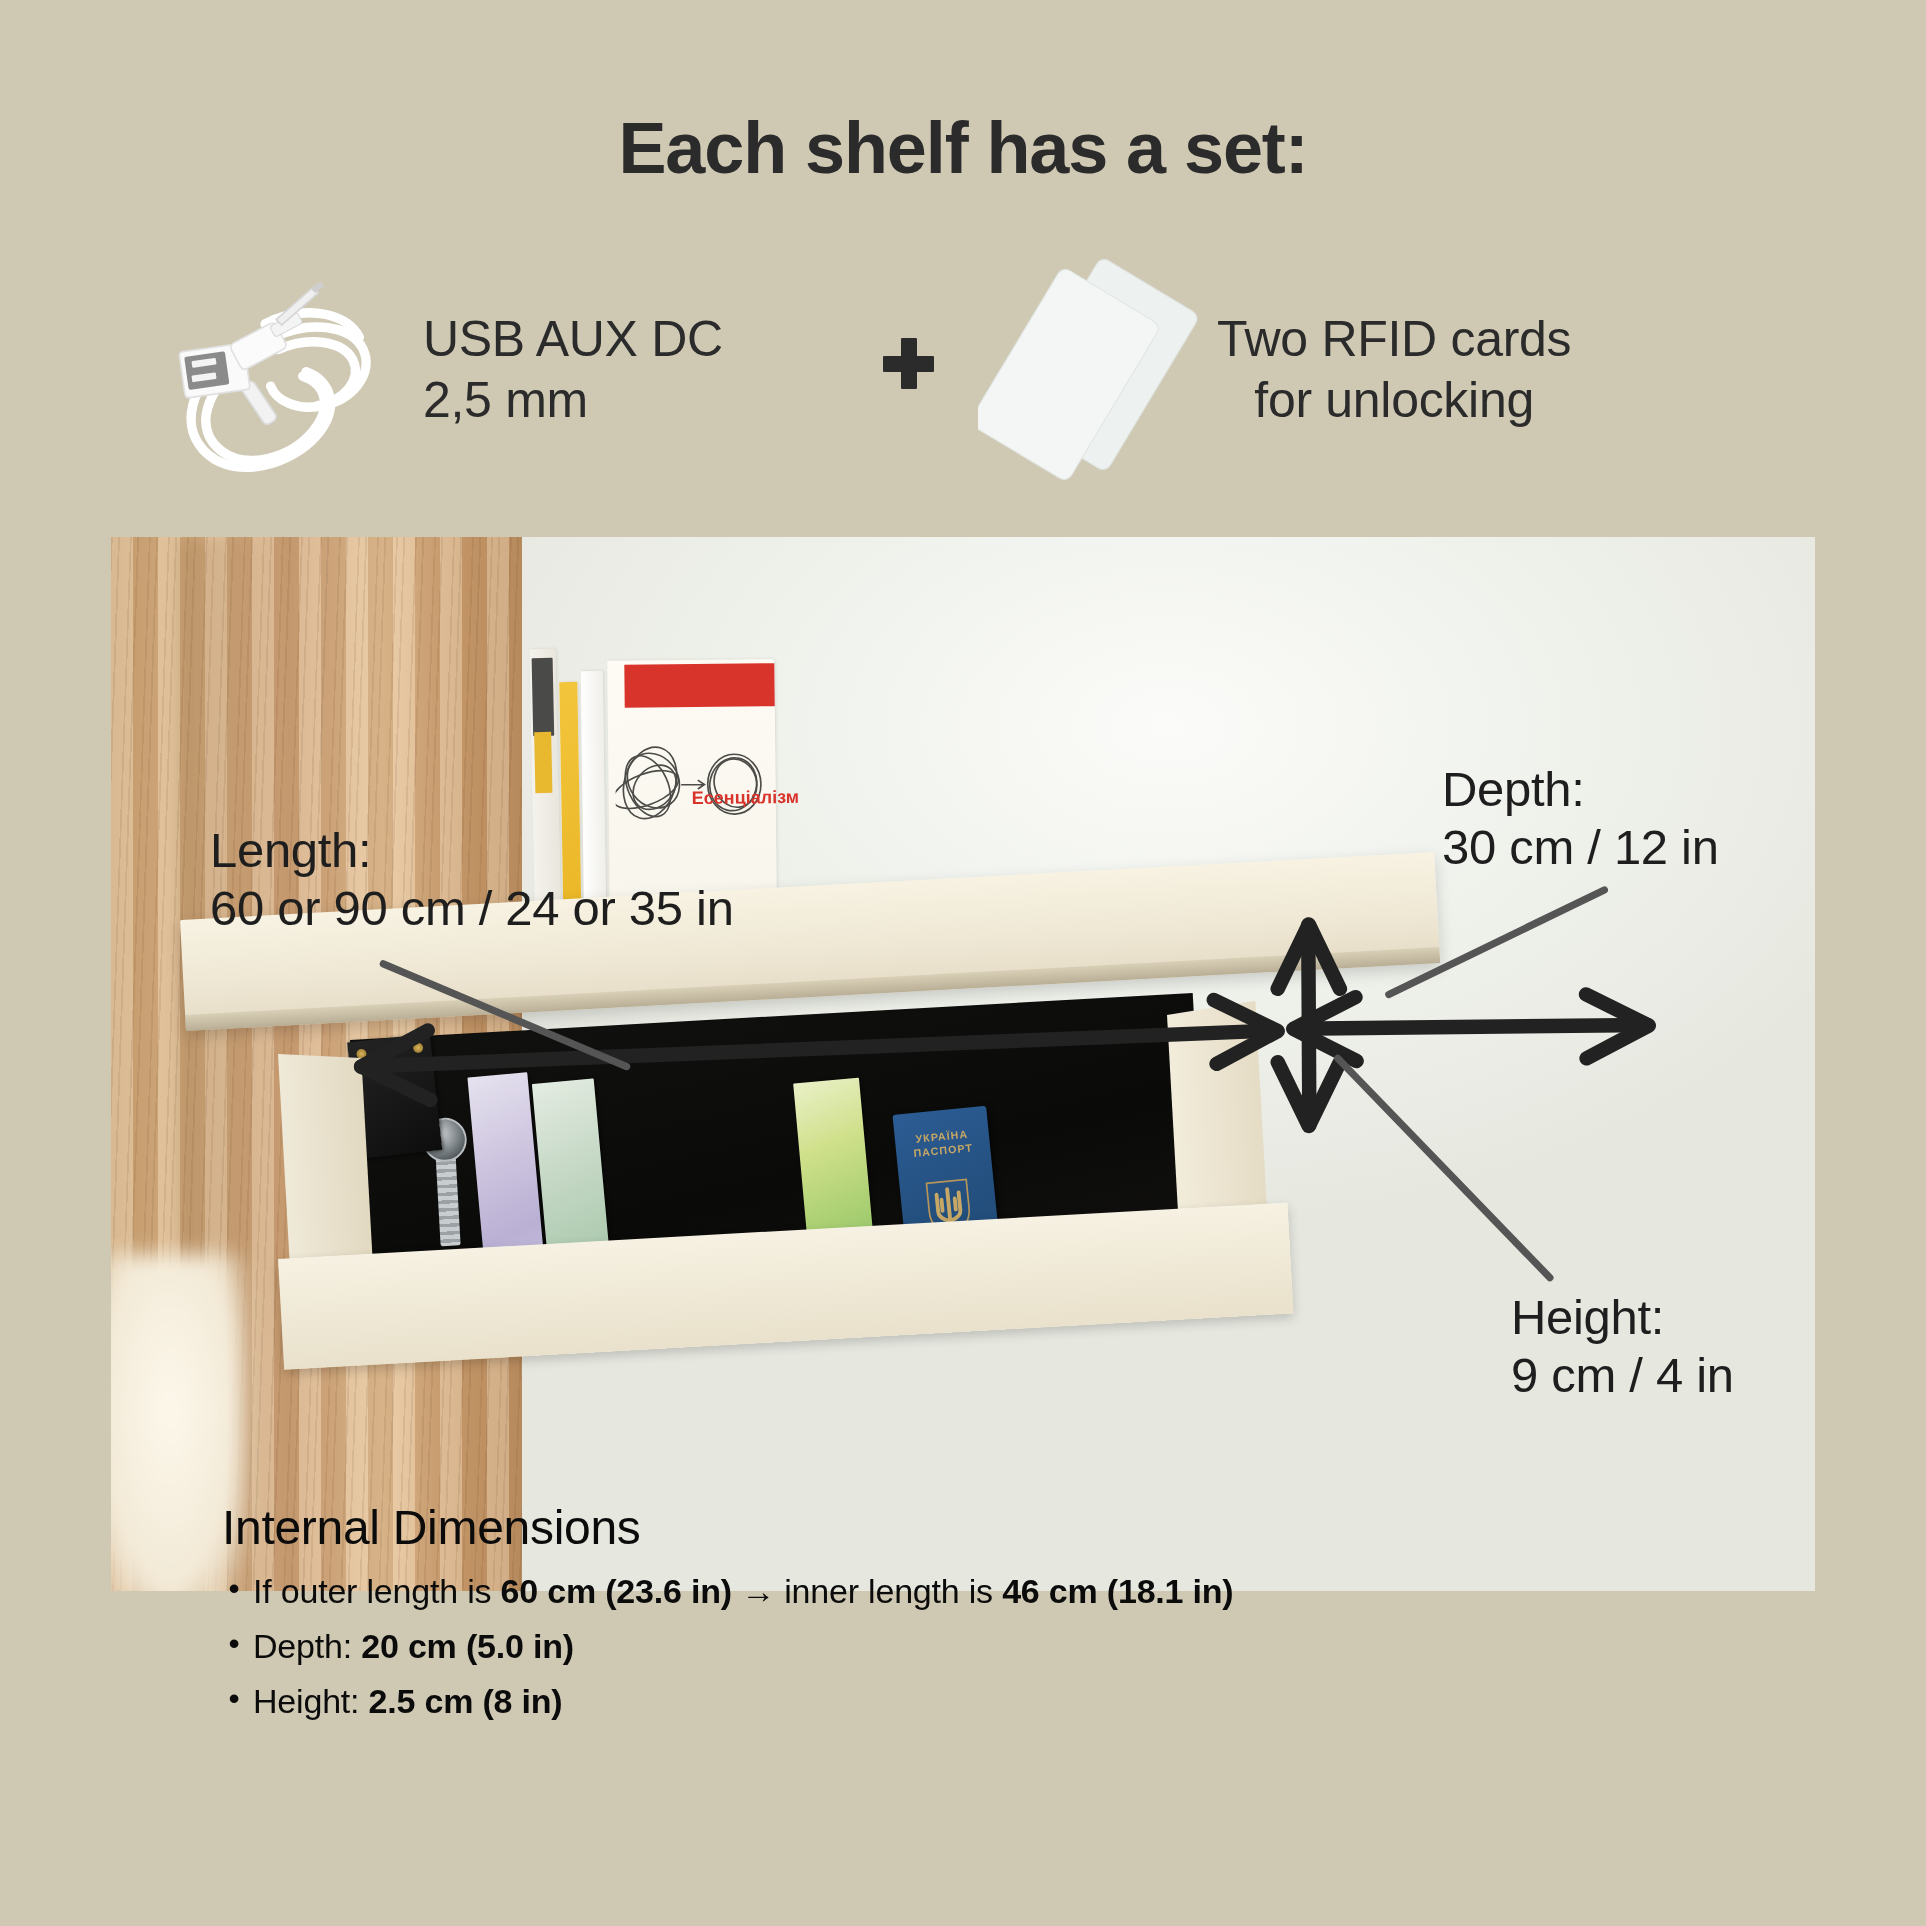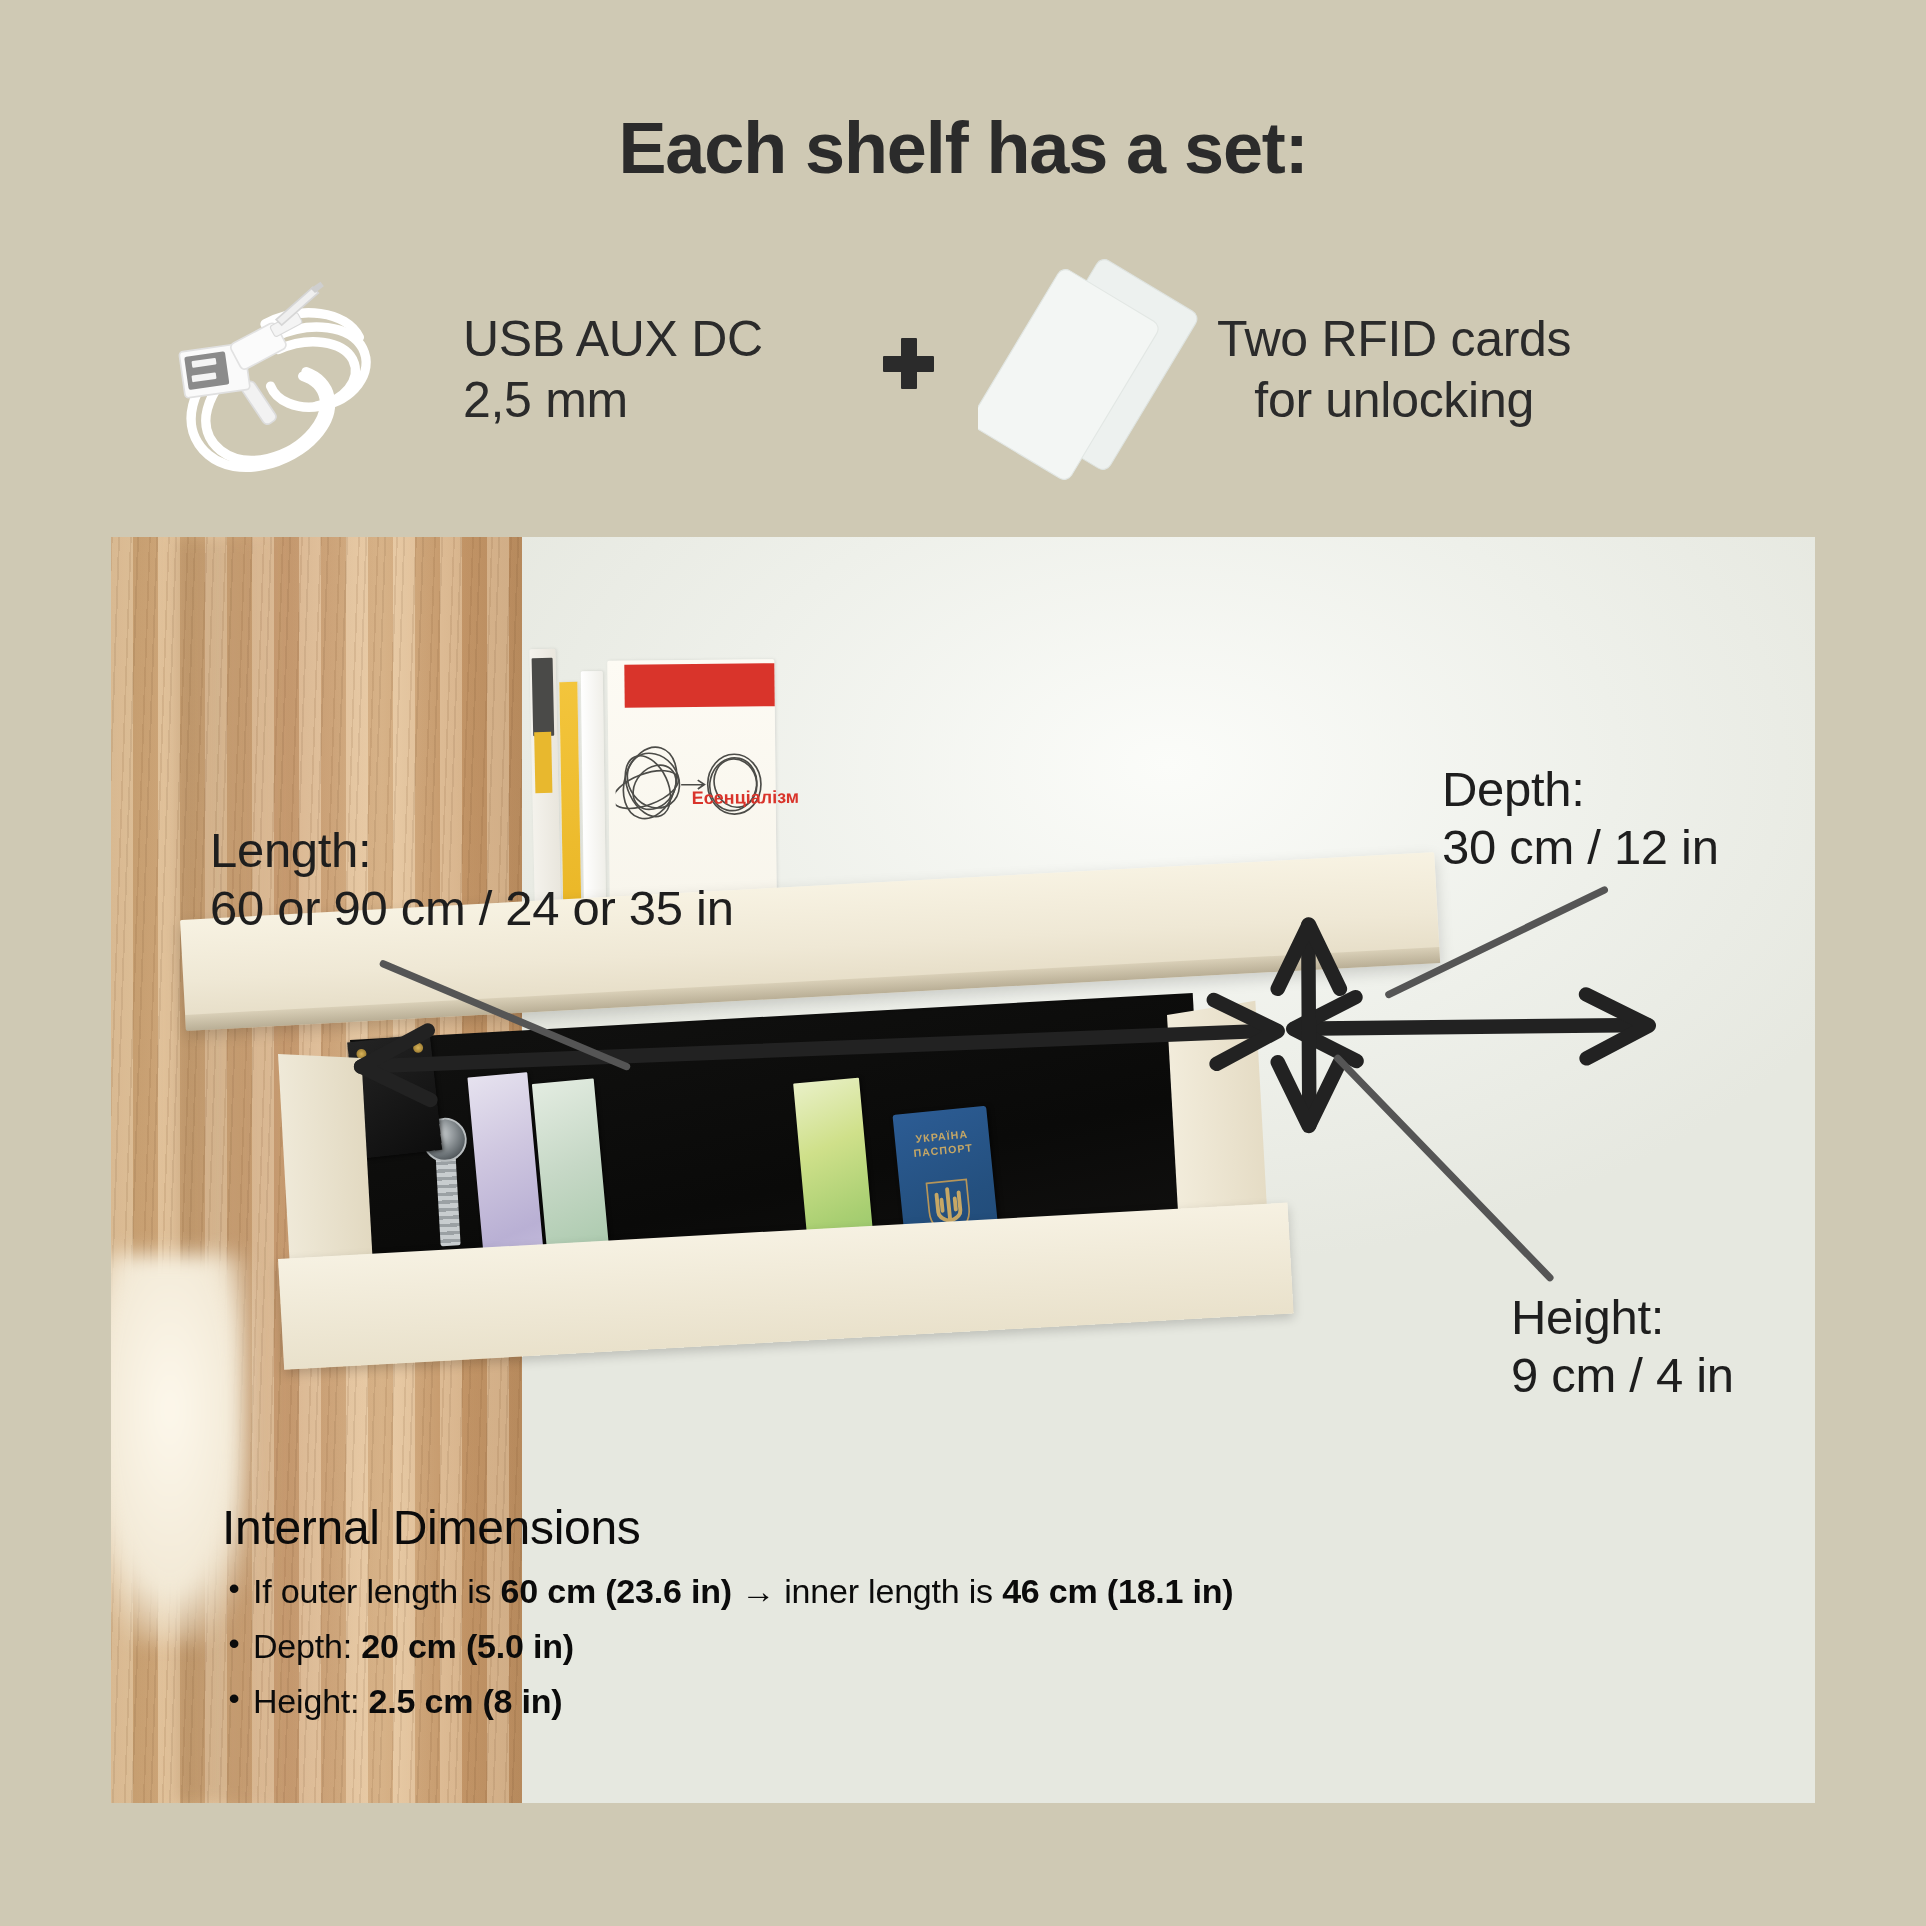--- a/index.html
+++ b/index.html
@@ -27,39 +27,39 @@
 
   
   #feature-row{
     position:absolute;left:167px;top:239px;width:1611px;height:261px;
   }
   .feature{position:absolute;top:0;height:261px;display:flex;align-items:center;}
   .feature-text{
     font-size:50px;color:#2b2b2b;line-height:1.22;font-weight:400;
     letter-spacing:-0.3px;white-space:pre-line;
   }
-  #feature-usb{left:0;width:667px;gap:40px;}
+  #feature-usb{left:0;width:667px;}
   #feature-rfid{left:811px;width:800px;text-align:center;}
 
   .icon-usb{position:relative;width:256px;height:233px;flex:0 0 256px;}
   .icon-cards{position:relative;width:239px;height:233px;flex:0 0 239px;}
 
   .plus-sign{
     position:absolute;left:716px;top:99px;
     width:51px;height:51px;
   }
   .plus-sign::before,.plus-sign::after{
     content:"";position:absolute;background:#2b2b2b;border-radius:1.1px;
   }
   .plus-sign::before{left:18px;top:0;width:15.6px;height:51px;}
   .plus-sign::after{left:0;top:18px;width:51px;height:15.6px;}
 
   
   #product-photo{
-    position:absolute;left:111px;top:537px;width:1704px;height:1266px;
+    position:absolute;left:111px;top:537px;width:1704px;height:1054px;
     overflow:hidden;
     background:#f1f3ee;
   }
   
   .wall{
     position:absolute;inset:0;
     background:
       radial-gradient(ellipse 778px 500px at 62% 18%, #fbfcf9 0%, #eef0ea 58%, #e6e8e0 100%);
   }
   

